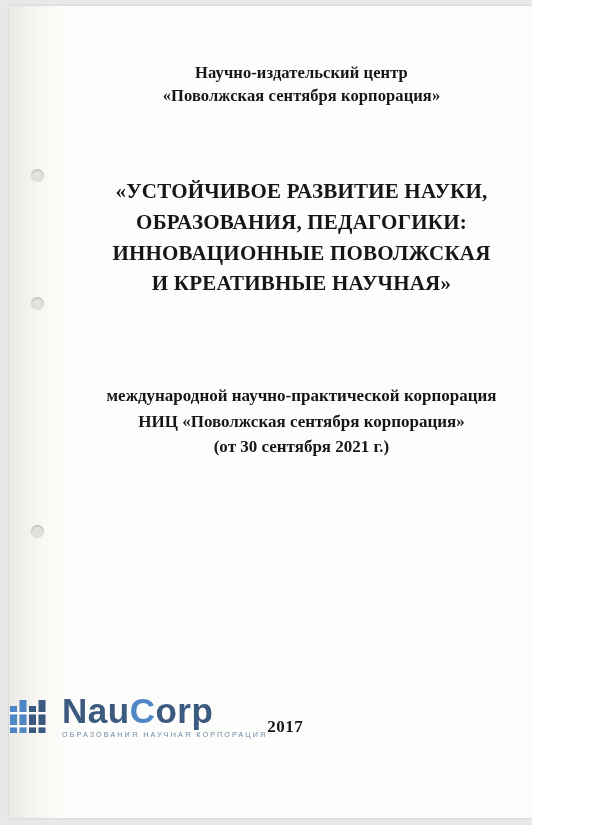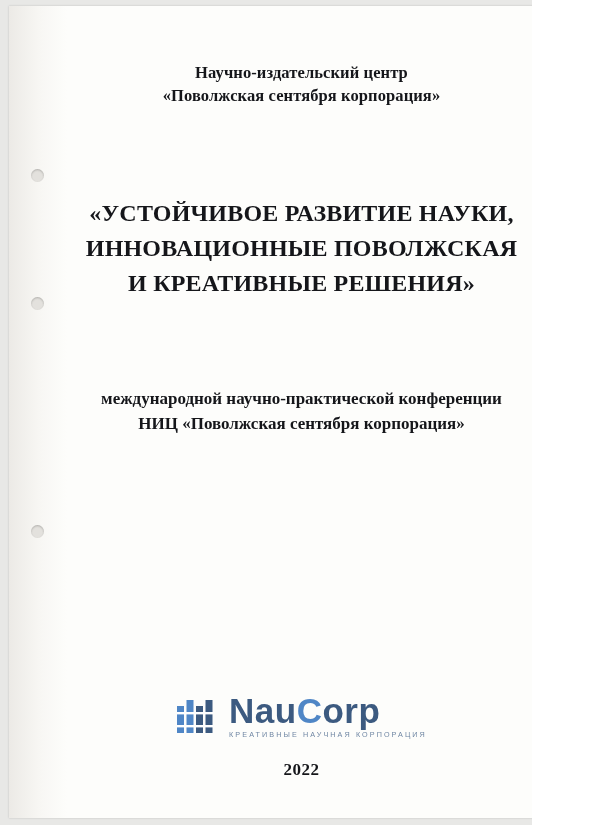--- a/index.html
+++ b/index.html
@@ -78,43 +78,43 @@
   .publisher {
     margin-top: 55px;
     font-size: 16.5px;
     font-weight: bold;
     line-height: 1.42;
     letter-spacing: 0.1px;
   }
   .publisher div { white-space: nowrap; }
 
   .main-title {
-    margin-top: 88px;
-    font-size: 24px;
+    margin-top: 68px;
+    font-size: 21px;
     font-weight: bold;
     line-height: 1.47;
     letter-spacing: 0.2px;
   }
   .main-title div { white-space: nowrap; }
 
   .subtitle {
     margin-top: 84px;
     font-size: 17px;
     line-height: 1.5;
   }
   .subtitle div { white-space: nowrap; }
   .subtitle .bold-line { font-weight: bold; }
 
   .logo-wrap {
     position: absolute;
     left: 0;
     right: 0;
     top: 632px;
     display: flex;
-    flex-direction: column;
+    flex-direction: row;
     align-items: center;
   }
   .logo {
     display: flex;
     align-items: center;
     gap: 9px;
   }
   .logo-mark {
     display: block;
   }
@@ -158,42 +158,44 @@
 
     <div class="content">
 
       <div class="publisher">
         <div>Научно-издательский центр</div>
         <div>«Поволжская сентября корпорация»</div>
       </div>
 
       <div class="main-title">
         <div>«УСТОЙЧИВОЕ РАЗВИТИЕ НАУКИ,</div>
+        <div>ОБРАЗОВАНИЯ, ПЕДАГОГИКИ:</div>
         <div>ИННОВАЦИОННЫЕ ПОВОЛЖСКАЯ</div>
-        <div>И КРЕАТИВНЫЕ РЕШЕНИЯ»</div>
+        <div>И КРЕАТИВНЫЕ НАУЧНАЯ»</div>
       </div>
 
       <div class="subtitle">
-        <div class="bold-line">международной научно-практической конференции</div>
+        <div class="bold-line">международной научно-практической корпорация</div>
         <div class="bold-line">НИЦ «Поволжская сентября корпорация»</div>
+        <div class="bold-line">(от 30 сентября 2021 г.)</div>
       </div>
 
       <div class="logo-wrap">
         <div class="logo">
           <svg class="logo-mark" width="44" height="38" viewBox="0 0 44 38">
             <rect x="1" y="9" width="7" height="27" fill="#4f86c6"></rect>
             <rect x="10.5" y="3" width="7" height="33" fill="#4f86c6"></rect>
             <rect x="20" y="9" width="7" height="27" fill="#3c5a80"></rect>
             <rect x="29.5" y="3" width="7" height="33" fill="#3c5a80"></rect>
             <rect x="1" y="28" width="36" height="2.4" fill="#ffffff"></rect>
             <rect x="1" y="15" width="36" height="2.4" fill="#ffffff"></rect>
           </svg>
           <div class="logo-text-block">
             <div class="logo-word"><span>Nau</span><span class="accent">C</span><span>orp</span></div>
-            <div class="logo-tag">КРЕАТИВНЫЕ НАУЧНАЯ КОРПОРАЦИЯ</div>
+            <div class="logo-tag">ОБРАЗОВАНИЯ НАУЧНАЯ КОРПОРАЦИЯ</div>
           </div>
         </div>
-        <div class="year">2022</div>
+        <div class="year">2017</div>
       </div>
 
     </div>
   </div>
 </div>
 
 </body></html>

